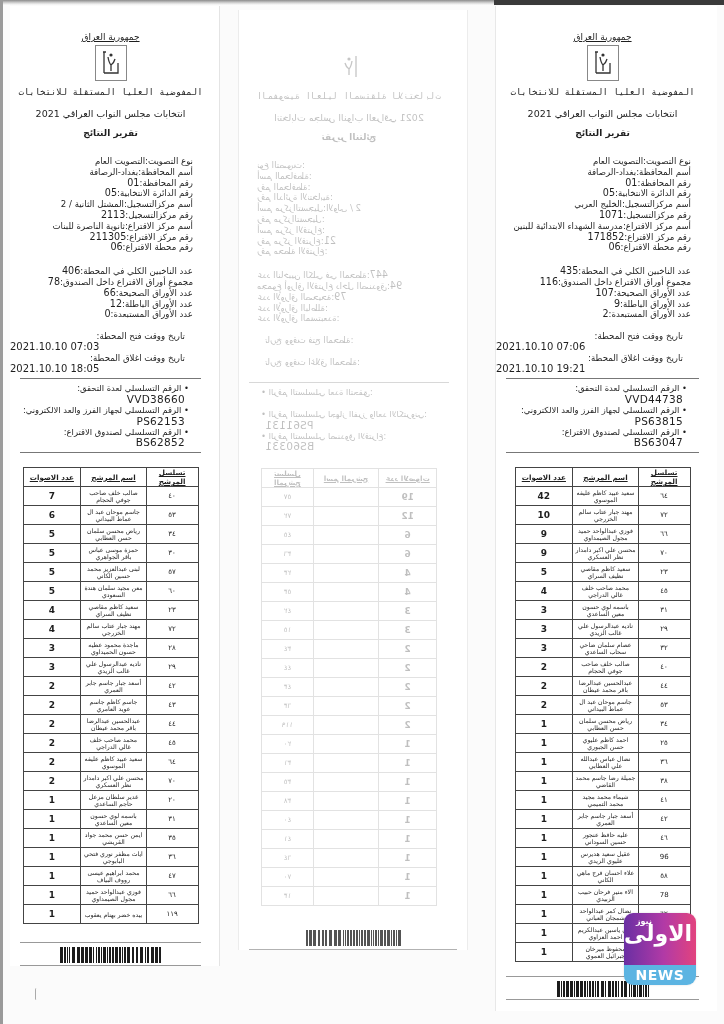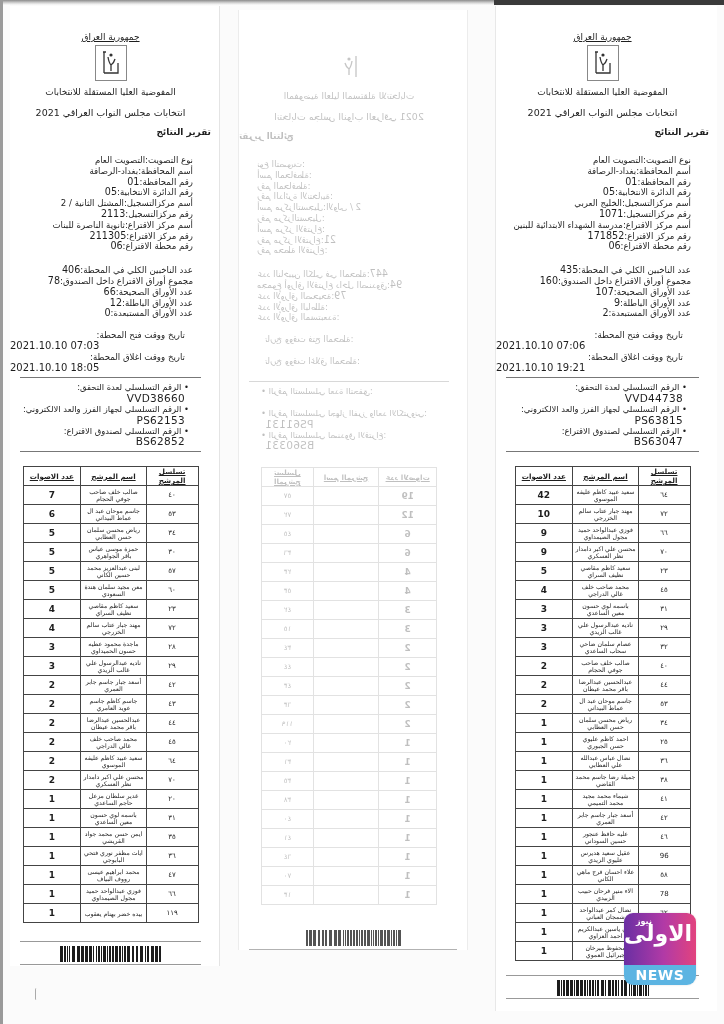--- a/index.html
+++ b/index.html
@@ -13,23 +13,23 @@
 
   .receipt { position: absolute; background: #ffffff; }
   #receipt-left  { left: 10px;  top: 6px; width: 210px; height: 960px; border-right: 1px solid #e4e4e4; }
   #receipt-middle{ left: 238px; top: 10px; width: 230px; height: 940px; border-left: 1px solid #ececec; border-right: 1px solid #ececec; }
   #receipt-right { left: 495px; top: 6px; width: 222px; height: 1005px; border-left: 1px solid #e8e8e8; }
 
   .r-inner { position: absolute; left: 0; right: 8px; top: 0; }
   .country { text-align: center; font-size: 9px; text-decoration: underline; margin-top: 26px; }
   .logo { width: 32px; height: 36px; border: 1px solid #888; margin: 3px auto 0; position: relative; background: #fff; }
   .logo svg { position: absolute; left: 3px; top: 3px; }
-  .commission { text-align: center; font-size: 9px; margin-top: 6px; }
+  .commission { text-align: center; font-size: 9px; margin-top: 6px; font-family: Liberation Mono, monospace; }
   .election { text-align: center; font-size: 9.5px; margin-top: 10px; }
-  .report { text-align: right; font-size: 9px; font-weight: bold; margin-top: 9px; }
+  .report { text-align: center; font-size: 9px; font-weight: bold; margin-top: 9px; }
 
   .info { direction: rtl; text-align: right; font-size: 8.6px; line-height: 10.8px; }
   .info .val { direction: ltr; unicode-bidi: embed; font-size: 9.6px; }
   .block1 { margin-top: 18px; padding-right: 18px; }
   .block2 { margin-top: 13px; padding-right: 18px; }
   .block3 { margin-top: 11px; padding-right: 26px; }
   .block3 .dt { direction: ltr; text-align: left; font-size: 10px; padding-right: 4px; }
   .rule { height: 1px; background: #777; margin: 4px 10px 0 10px; }
   .block4 { margin-top: 4px; padding-right: 22px; font-size: 8.4px; }
   .block4 .code { direction: ltr; text-align: right; font-size: 10.5px; letter-spacing: 0.3px; padding-right: 4px; }
@@ -512,21 +512,21 @@
       <div><span>رقم الدائرة الانتخابية:</span><span class="val">05</span></div>
       <div><span>أسم مركزالتسجيل:</span><span>الخليج العربي</span></div>
       <div><span>رقم مركزالتسجيل:</span><span class="val">1071</span></div>
       <div><span>أسم مركز الاقتراع:</span><span>مدرسة الشهداء الابتدائية للبنين</span></div>
       <div><span>رقم مركز الاقتراع:</span><span class="val">171852</span></div>
       <div><span>رقم محطة الاقتراع:</span><span class="val">06</span></div>
     </div>
 
     <div class="info block2">
       <div><span>عدد الناخبين الكلي في المحطة:</span><span class="val">435</span></div>
-      <div><span>مجموع أوراق الاقتراع داخل الصندوق:</span><span class="val">160</span></div>
+      <div><span>مجموع أوراق الاقتراع داخل الصندوق:</span><span class="val">116</span></div>
       <div><span>عدد الأوراق الصحيحة:</span><span class="val">107</span></div>
       <div><span>عدد الأوراق الباطلة:</span><span class="val">9</span></div>
       <div><span>عدد الأوراق المستبعدة:</span><span class="val">2</span></div>
     </div>
 
     <div class="info block3">
       <div>تاريخ ووقت فتح المحطة:</div>
       <div class="dt">2021.10.10 07:06</div>
       <div>تاريخ ووقت اغلاق المحطة:</div>
       <div class="dt">2021.10.10 19:21</div>

